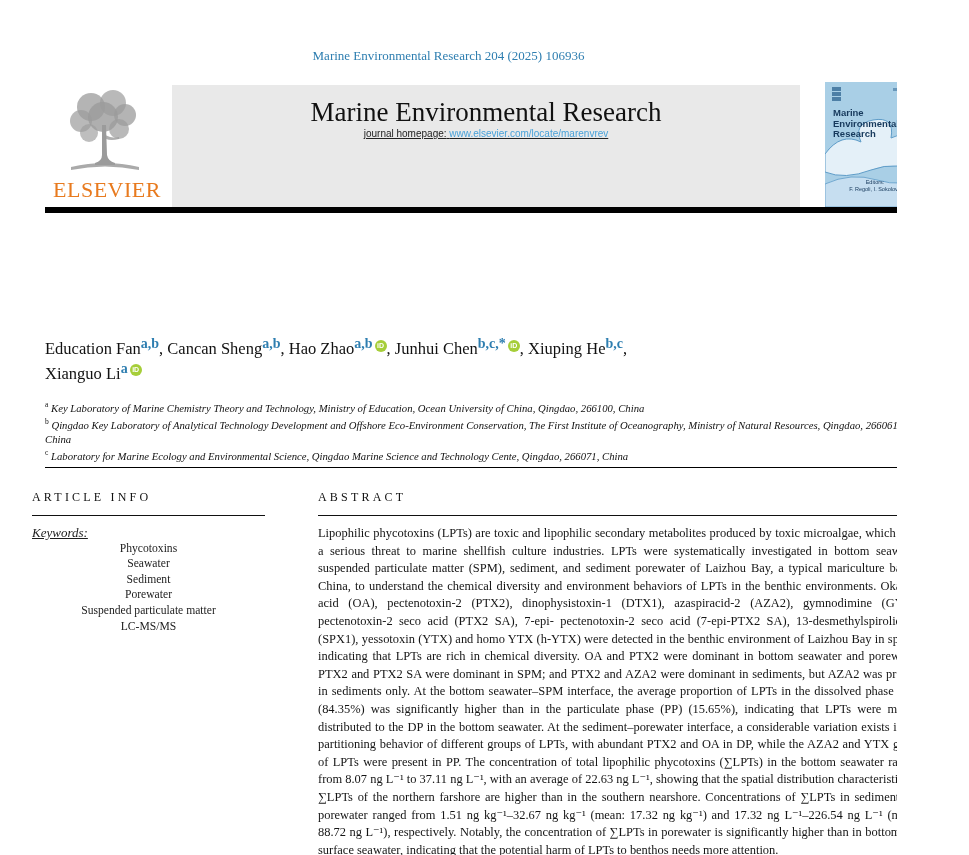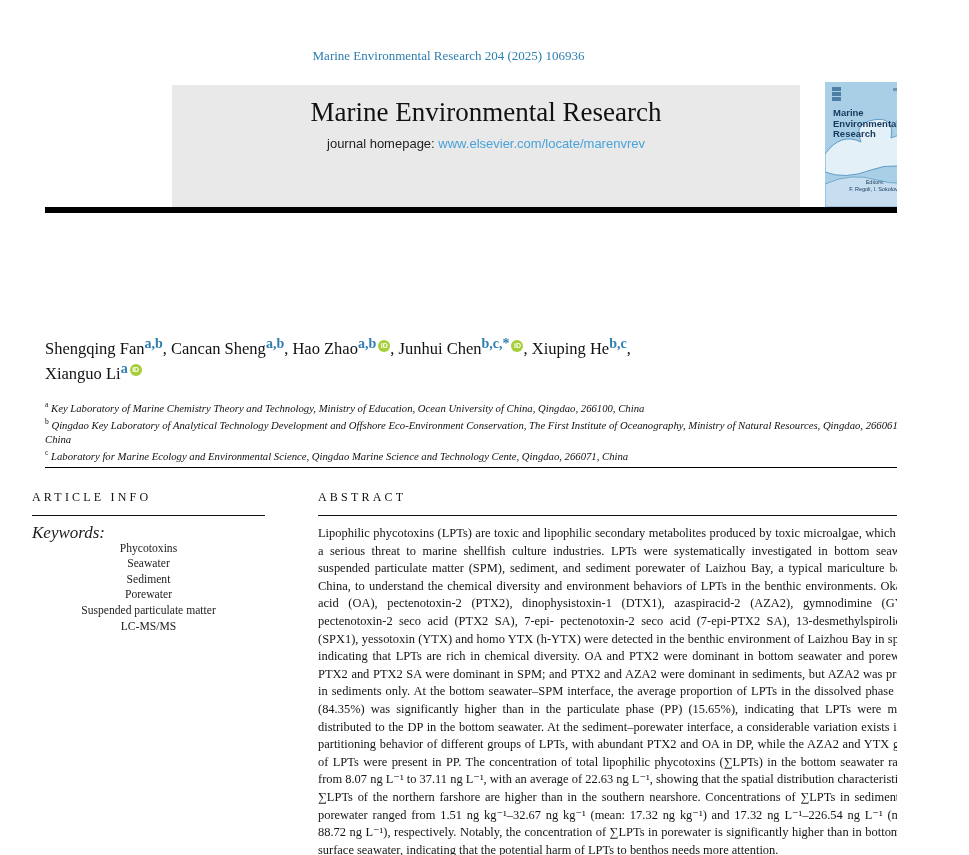--- a/index.html
+++ b/index.html
@@ -22,21 +22,21 @@
     position:absolute; left:0; top:92px; width:124px; text-align:center;
     font-size:22px; color:#e87a1e; letter-spacing:0.5px;
   }
   .masthead {
     position:absolute; left:127px; top:0; width:628px; height:122px;
     background:#e9e9e9; text-align:center;
   }
   .contents-line { margin-top:10px; font-size:13px; color:#1c1c1c; }
   .link-light { color:#49a2d9; text-decoration:none; }
   .journal-name { margin-top:12px; font-size:27px; color:#111; }
-  .homepage-line { margin-top:8px; font-size:13px; font-family:"Liberation Sans",sans-serif; color:#222; }
+  .homepage-line { margin-top:0; font-size:10px; font-family:"Liberation Sans",sans-serif; color:#222;text-decoration:underline; }
   
   .cover {
     position:absolute; left:780px; top:-3px; width:100px; height:125px;
     background:#a9cfe6; overflow:hidden;
   }
   .cover svg { position:absolute; left:0; top:0; }
   .cover-mark { position:absolute; left:7px; top:5px; width:10px; height:16px; }
   .cover-mark div { width:9px; height:4px; background:#4d7fa6; margin-bottom:1px; }
   .cover-issn { position:absolute; right:6px; top:6px; width:26px; height:3px; background:#4d7fa6; opacity:.7; }
   .cover-title {
@@ -70,33 +70,52 @@
     position:absolute; top:398px; left:45px; width:880px;
     font-size:10.7px; line-height:14.2px; font-style:italic; color:#111;
   }
   .affil sup { font-size:7.5px; font-style:normal; }
   .full-rule { position:absolute; top:467px; left:45px; width:880px; height:1px; background:#000; }
   
   .left-col  { position:absolute; top:490px; left:32px;  width:233px; }
   .right-col { position:absolute; top:490px; left:318px; width:604px; }
   .section-heading { font-size:12px; letter-spacing:3.2px; color:#111; }
   .heading-rule { border:none; border-top:1px solid #111; margin:10px 0 9px 0; }
-  .keywords-label { font-size:17px; line-height:15.6px; font-style:italic; }
+  .keywords-label { font-size:13px; line-height:15.6px; font-style:italic;text-decoration:underline; }
   .keyword { font-size:11.6px; line-height:15.6px;text-align:center; }
   .abstract-text { font-size:12.45px; line-height:17.6px; text-align:justify; color:#141414; }
 </style>
 </head>
 <body>
 
 <div class="page">
 
   <div class="citation">Marine Environmental Research 204 (2025) 106936</div>
 
   <div class="banner">
 
+    <div class="elsevier-block">
+      <div class="tree-wrap">
+        <svg width="88" height="92" viewBox="0 0 88 92">
+          <g fill="#9b9b9b">
+            <circle cx="30" cy="22" r="14" opacity="0.75"></circle>
+            <circle cx="52" cy="18" r="13" opacity="0.7"></circle>
+            <circle cx="64" cy="30" r="11" opacity="0.75"></circle>
+            <circle cx="20" cy="36" r="11" opacity="0.7"></circle>
+            <circle cx="42" cy="32" r="15" opacity="0.8"></circle>
+            <circle cx="58" cy="44" r="10" opacity="0.7"></circle>
+            <circle cx="28" cy="48" r="9" opacity="0.65"></circle>
+            <path d="M41 40 L45 40 L46 70 Q47 76 54 78 L54 80 L34 80 L34 78 Q41 76 41 70 Z"></path>
+            <path d="M44 50 Q52 54 58 52 L58 54 Q50 56 45 54 Z" opacity="0.8"></path>
+            <path d="M10 82 Q44 74 78 82 L78 85 Q44 78 10 85 Z" opacity="0.85"></path>
+          </g>
+        </svg>
+      </div>
+      <div class="elsevier-word">ELSEVIER</div>
+    </div>
 
     <div class="masthead">
       <div class="journal-name">Marine Environmental Research</div>
       <div class="homepage-line"><span>journal homepage:</span> <span class="link-light">www.elsevier.com/locate/marenvrev</span></div>
     </div>
 
     <div class="cover">
       <svg width="100" height="125" viewBox="0 0 100 125">
         <rect x="0" y="0" width="100" height="125" fill="#a9cfe6"></rect>
         <path d="M0,72 Q16,50 36,60 Q28,42 48,38 Q70,34 66,56 Q84,46 100,62 L100,92 Q72,78 46,88 Q20,98 0,90 Z" fill="#e4f0f8" stroke="#5e9cc8" stroke-width="1"></path>
@@ -113,21 +132,21 @@
         <span>Editors:</span><br>
         <span>F. Regoli, I. Sokolova</span>
       </div>
     </div>
   </div>
 
   <div class="black-bar"></div>
 
 
   <div class="authors">
-    <span class="author"><span>Shengqing Fan</span><sup class="asup">a,b</sup><span class="sep">,</span></span>
+    <span class="author"><span>Education Fan</span><sup class="asup">a,b</sup><span class="sep">,</span></span>
     <span class="author"><span>Cancan Sheng</span><sup class="asup">a,b</sup><span class="sep">,</span></span>
     <span class="author"><span>Hao Zhao</span><sup class="asup">a,b</sup><span class="orcid">iD</span><span class="sep">,</span></span>
     <span class="author"><span>Junhui Chen</span><sup class="asup">b,c,*</sup><span class="orcid">iD</span><span class="sep">,</span></span>
     <span class="author"><span>Xiuping He</span><sup class="asup">b,c</sup><span class="sep">,</span></span>
     <br>
     <span class="author"><span>Xianguo Li</span><sup class="asup">a</sup><span class="orcid">iD</span></span>
   </div>
 
   <div class="affiliations">
     <div class="affil"><sup>a</sup> <span>Key Laboratory of Marine Chemistry Theory and Technology, Ministry of Education, Ocean University of China, Qingdao, 266100, China</span></div>

